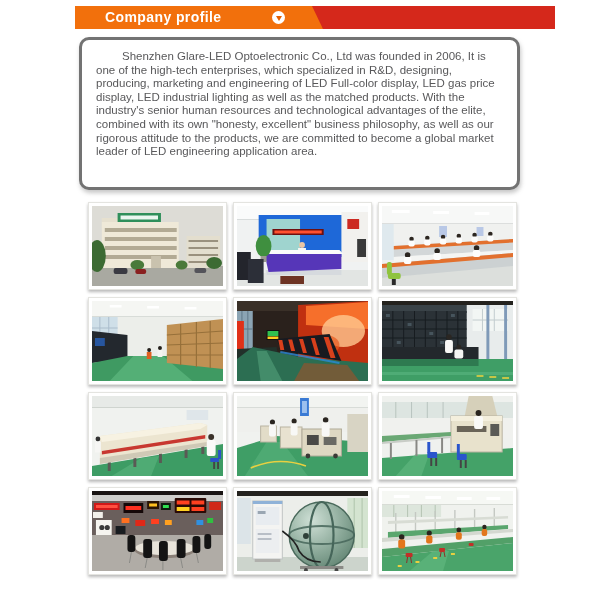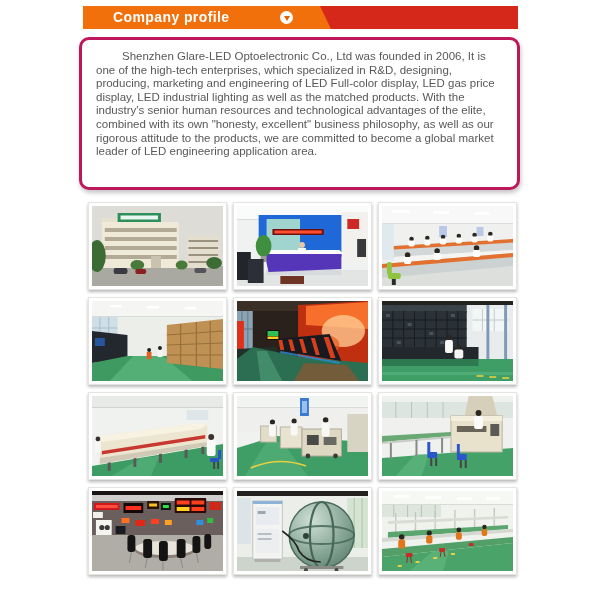--- a/index.html
+++ b/index.html
@@ -1,34 +1,34 @@
 <!DOCTYPE html>
 <html><head>
 <meta charset="utf-8">
 <style>
   html,body{margin:0;padding:0;background:#fff;}
   .canvas{position:relative;width:600px;height:600px;background:#fff;overflow:hidden;
           font-family:"Liberation Sans",sans-serif;}
 
   
-  .header{position:absolute;left:75px;top:6px;width:435px;height:23px;margin-left:8px;}
+  .header{position:absolute;left:75px;top:6px;width:480px;height:23px;}
   .header-red{position:absolute;inset:0;background:#d5281b;}
   .header-orange{position:absolute;left:0;top:0;width:248px;height:23px;background:#f2700c;
                  clip-path:polygon(0 0,calc(100% - 11px) 0,100% 100%,0 100%);
                  box-shadow:0 1px 1px rgba(0,0,0,.15);}
   .header-title{position:absolute;left:30px;top:0;line-height:23px;color:#fff;
                 font-weight:bold;font-size:14px;letter-spacing:.4px;white-space:nowrap;}
   .header-chevron{position:absolute;left:197px;top:5px;width:13px;height:13px;background:#fff;
                   border-radius:50%;display:flex;align-items:center;justify-content:center;cursor:pointer;}
   .header-chevron .tri{width:0;height:0;border-left:3.5px solid transparent;
                   border-right:3.5px solid transparent;border-top:5px solid #e55f00;margin-top:1px;}
 
   
   .profile-box{position:absolute;left:79px;top:37px;width:441px;height:153px;box-sizing:border-box;
-               background:#fff;border:3px solid #be185d;border-radius:10px;
+               background:#fff;border:3px solid #737373;border-radius:10px;
                box-shadow:1px 3px 4px rgba(130,130,130,.45);padding:10px 14px 0 14px;}
   .profile-text{font-size:11.5px;line-height:13.6px;color:#58585a;text-indent:26px;}
 
   
   .gallery{position:absolute;left:88px;top:202px;width:429px;display:grid;
            grid-template-columns:repeat(3,139px);grid-auto-rows:88px;column-gap:6px;row-gap:7px;}
   .photo{box-sizing:border-box;margin:0;background:#fff;border:1px solid #e4e4e0;padding:3px;
          box-shadow:0 2px 3px rgba(0,0,0,.28);}
   .photo svg{display:block;width:100%;height:100%;}
 </style>

